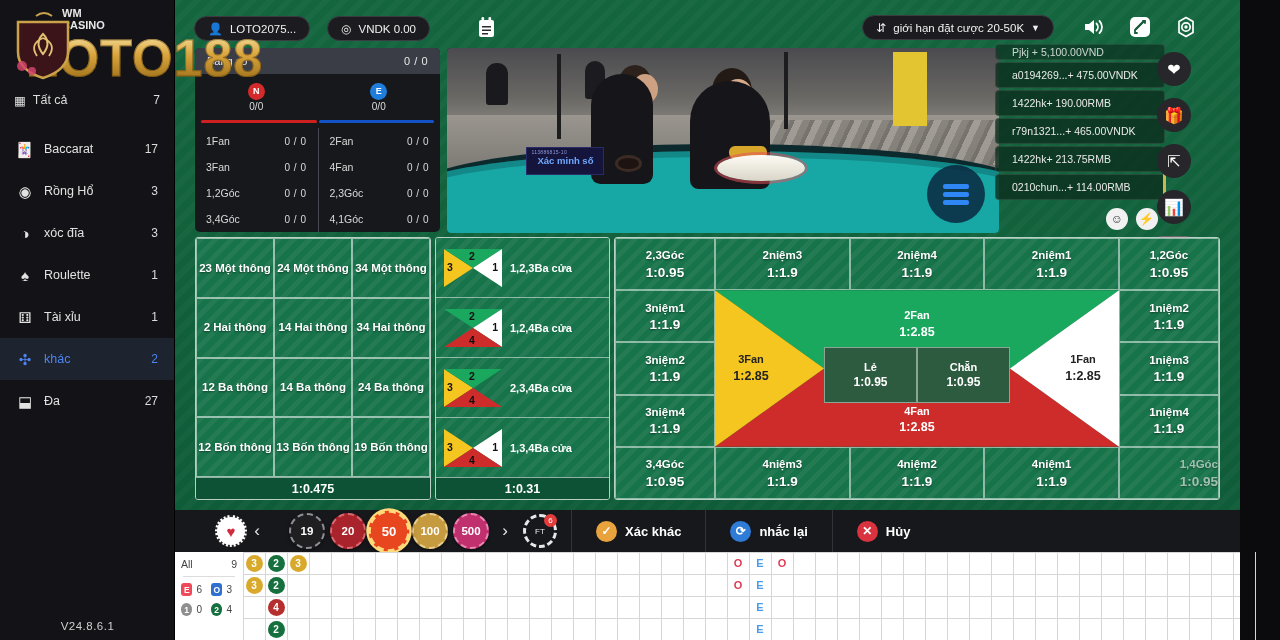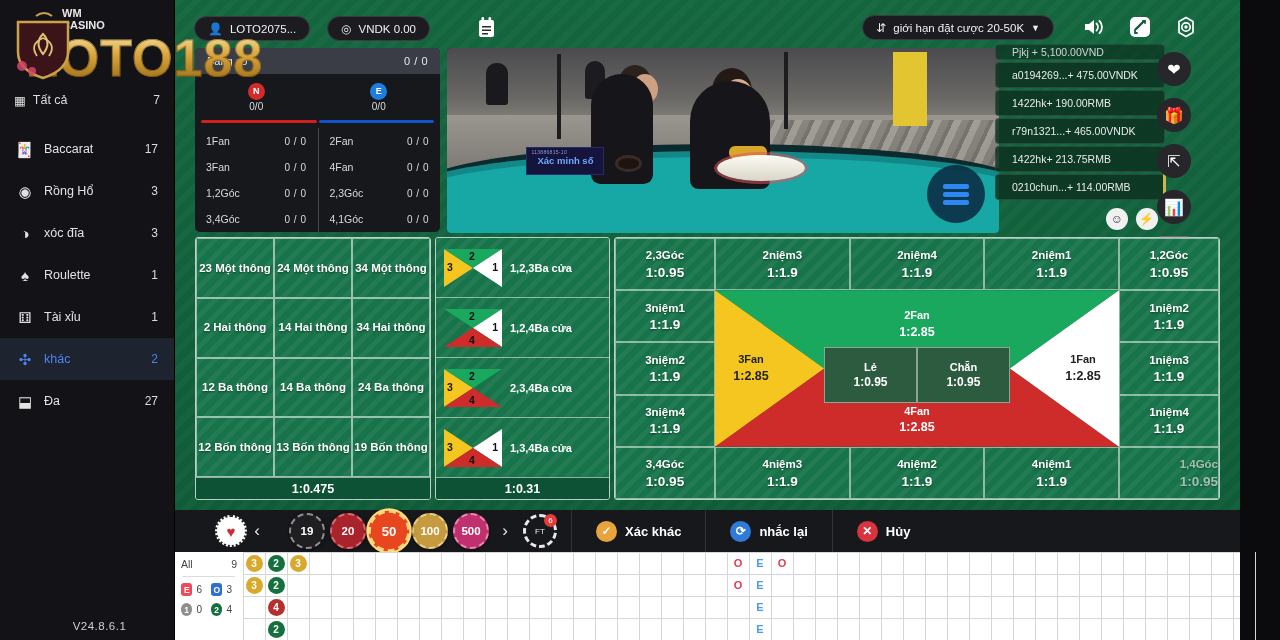--- a/index.html
+++ b/index.html
@@ -15,21 +15,21 @@
     font-size:12.5px; color:#dcdcdc; }
   .sb-all .cnt { margin-left:auto; font-size:12px; color:#ddd; }
   .sb-list { margin-top:10px; }
   .sb-item { display:flex; align-items:center; gap:10px; height:42px; padding:0 16px;
     font-size:12.5px; color:#e2e2e2; cursor:pointer; }
   .sb-item .ic { width:18px; height:18px; display:flex; align-items:center; justify-content:center;
     font-size:15px; line-height:1; }
   .sb-item .cnt { margin-left:auto; font-size:12px; color:#dcdcdc; }
   .sb-item.active { background:#1e2330; color:#4c84f0; }
   .sb-item.active .cnt { color:#4c84f0; }
-  .sb-ver { position:absolute; left:12px; bottom:8px; width:175px; text-align:center;
+  .sb-ver { position:absolute; left:0; bottom:8px; width:175px; text-align:center;
     font-size:11.5px; color:#cfcfcf; letter-spacing:.5px; }
 
   
   .main { position:absolute; left:175px; top:0; width:1065px; height:510px;
     background:
       repeating-linear-gradient(135deg, rgba(255,255,255,.028) 0 6px, rgba(0,0,0,0) 6px 13px),
       linear-gradient(#14663f, #0f5c39);
   }
   .rightrail { position:absolute; left:1240px; top:0; width:40px; height:640px; background:#0b0b0d; }
 

